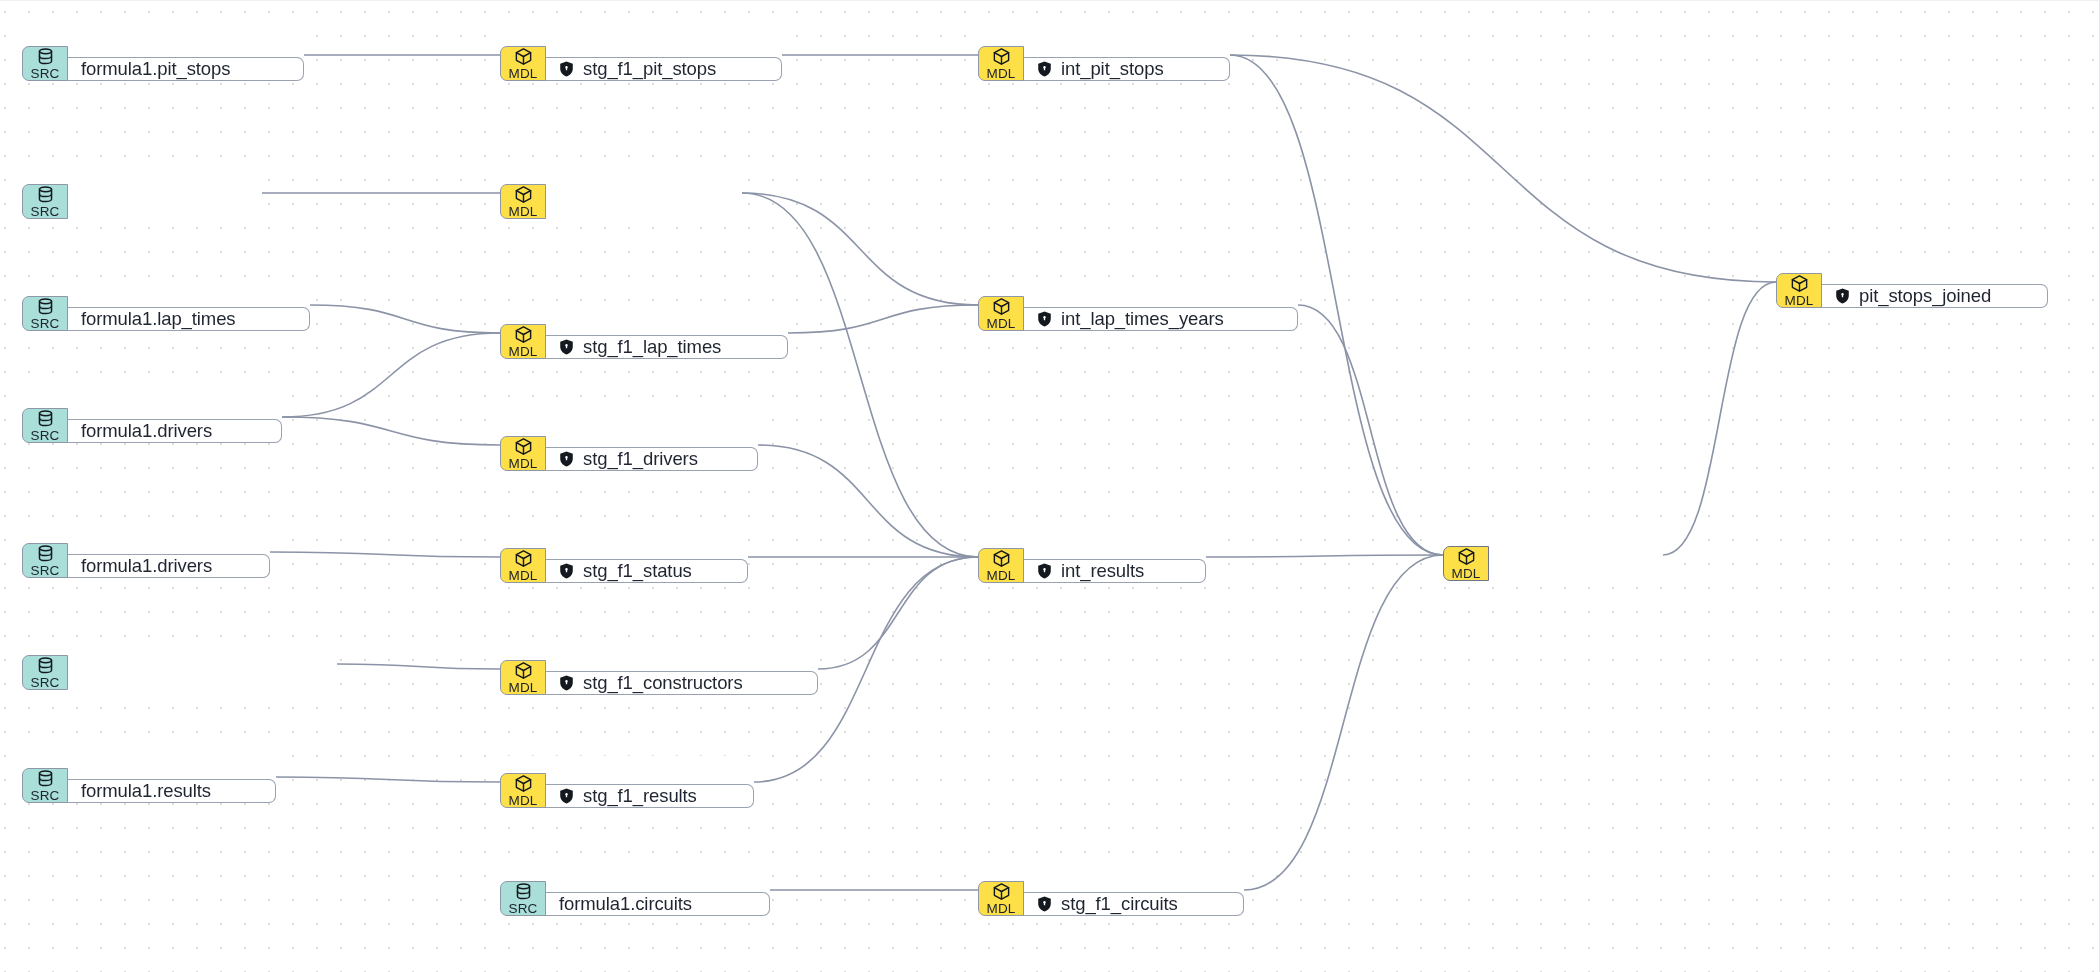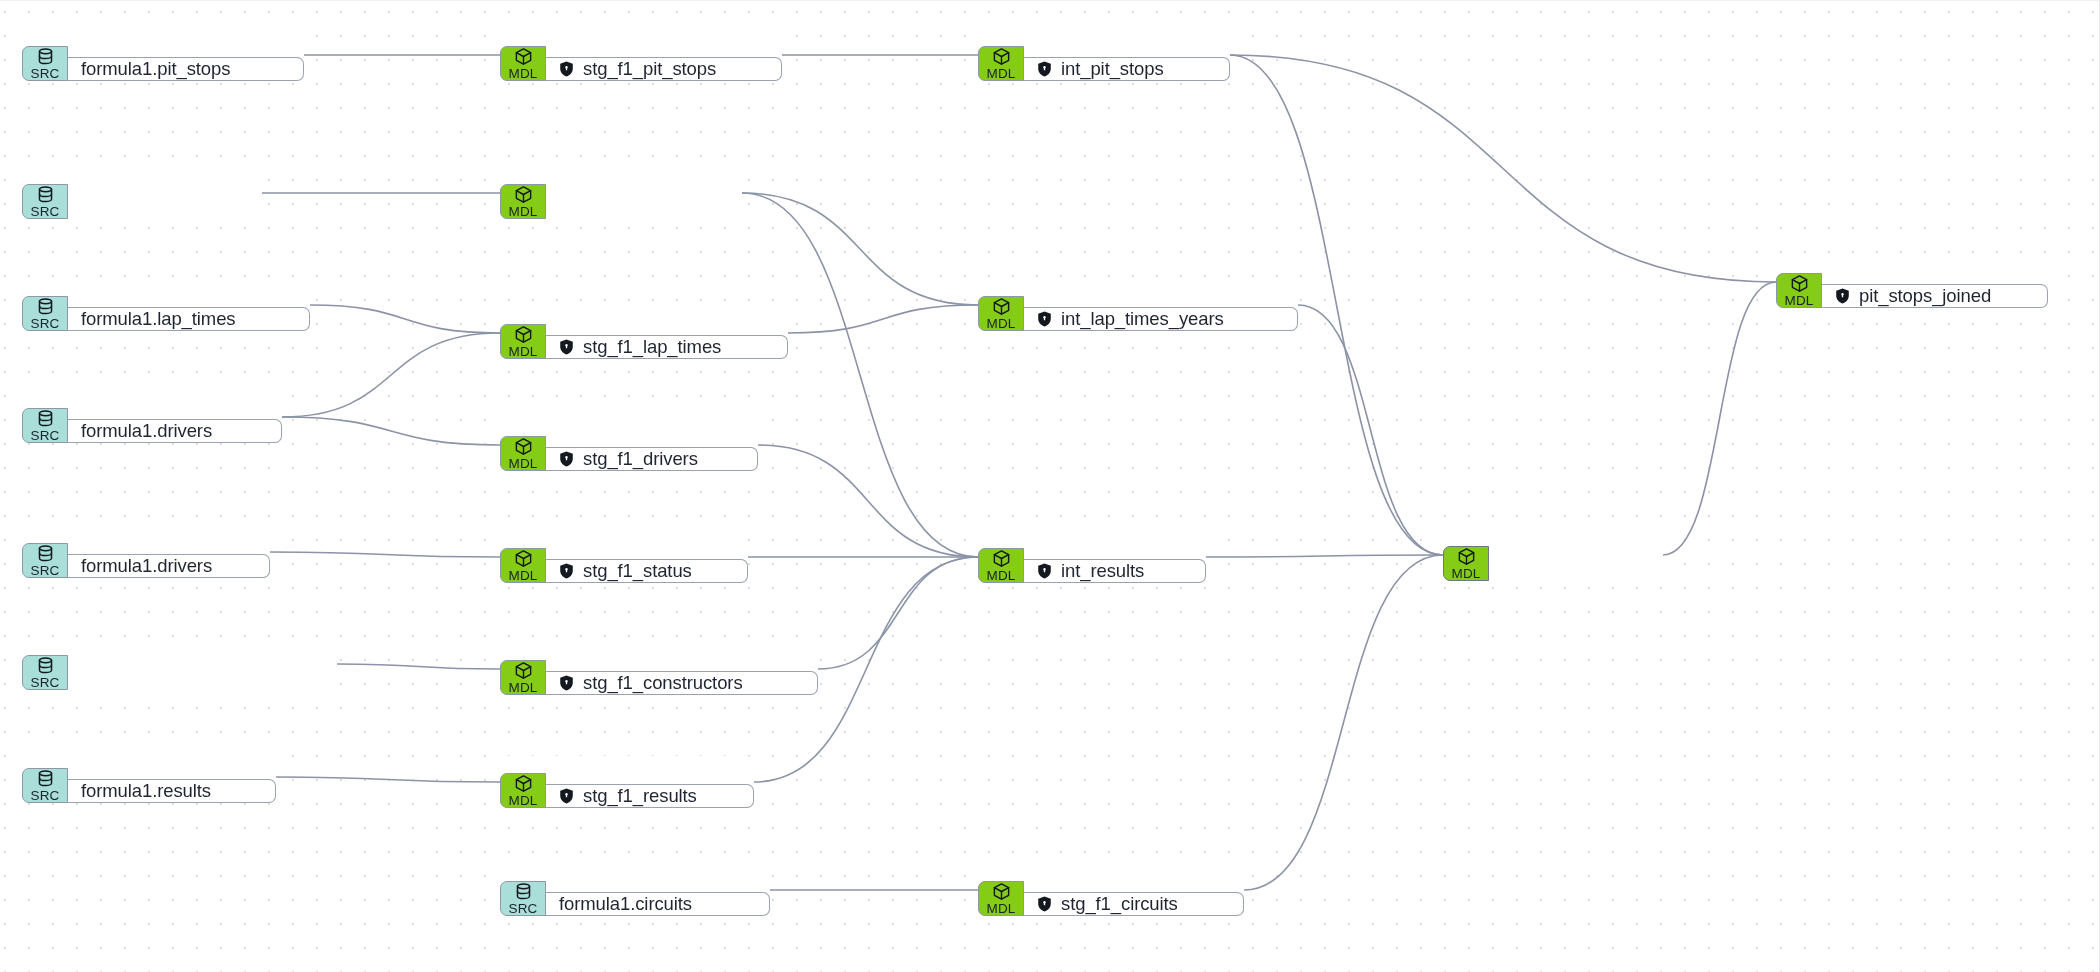--- a/index.html
+++ b/index.html
@@ -79,21 +79,21 @@
     display: flex;
     align-items: center;
     padding: 0 24px 0 14px;
     gap: 9px;
     white-space: nowrap;
     margin-left: -1px;
     position: relative;
   }
 
   .node.src .node-badge { background: #a9dfd8; }
-  .node.mdl .node-badge { background: #84cc16; }
+  .node.mdl .node-badge { background: #fde047; }
 
   .badge-icon {
     width: 19px;
     height: 19px;
     display: block;
     margin-bottom: 1px;
   }
 
   .badge-text {
     font-size: 13.5px;

